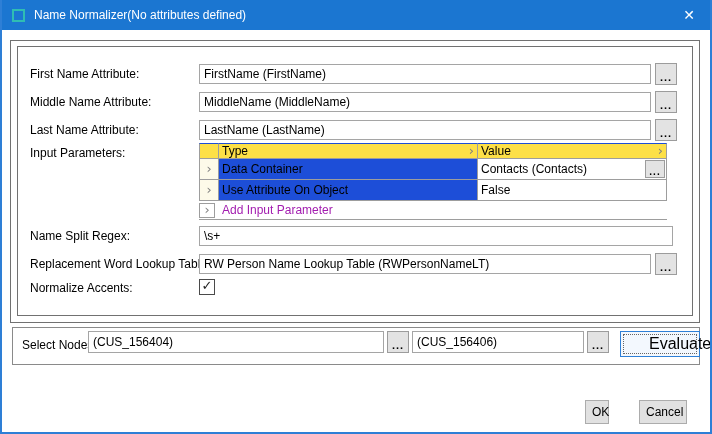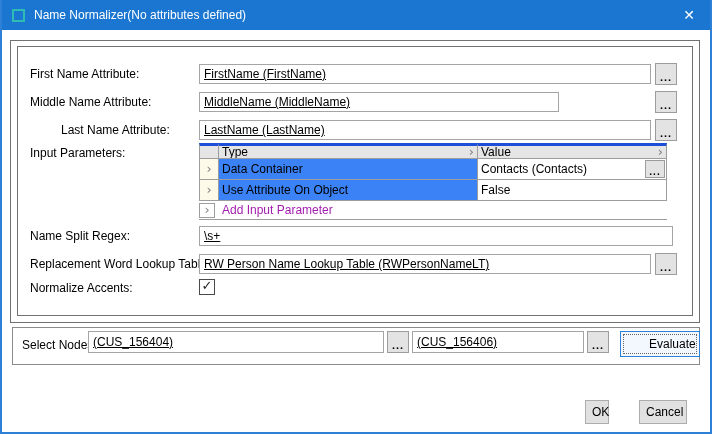--- a/index.html
+++ b/index.html
@@ -14,49 +14,49 @@
   .titlebar{position:absolute;left:0;top:0;width:712px;height:30px;background:#1b76d1;display:flex;align-items:center;z-index:40;}
   .app-icon{width:13px;height:13px;border:2px solid #2fbdb3;margin-left:12px;box-sizing:border-box;background:transparent;}
   .title-text{color:#fff;margin-left:9px;font-size:12px;}
   .close-btn{position:absolute;right:0;top:0;width:46px;height:30px;display:flex;align-items:center;justify-content:center;color:#fff;font-size:14px;cursor:pointer;}
 
   
   .outer-panel{position:absolute;left:10px;top:40px;width:690px;height:283px;border:1px solid #717171;box-sizing:border-box;}
   .inner-panel{position:absolute;left:17px;top:46px;width:676px;height:270px;border:1px solid #717171;box-sizing:border-box;}
 
   .lbl{position:absolute;left:30px;white-space:nowrap;}
-  .field{position:absolute;height:20px;border:1px solid #a5a5a5;background:#fff;box-sizing:border-box;font-family:"Liberation Sans",sans-serif;font-size:12px;padding:0 4px;margin:0;outline:none;text-decoration:underline;}
+  .field{position:absolute;height:20px;border:1px solid #a5a5a5;background:#fff;box-sizing:border-box;font-family:"Liberation Sans",sans-serif;font-size:12px;padding:0 4px;margin:0;outline:none;}
   .browse{position:absolute;width:22px;height:22px;background:#e3e3e3;border:1px solid #9c9c9c;box-sizing:border-box;display:flex;align-items:flex-end;justify-content:center;font-weight:bold;font-size:11px;line-height:13px;letter-spacing:1px;cursor:pointer;padding:0;}
 
   
   .ip-table{position:absolute;left:199px;top:143px;width:468px;}
   .ip-row{display:flex;box-sizing:border-box;}
   .ip-cell{box-sizing:border-box;border-right:1px solid #9d9d9d;border-bottom:1px solid #9d9d9d;display:flex;align-items:center;padding:0 3px;overflow:hidden;white-space:nowrap;}
-  .ip-head .ip-cell{border-top:3px solid #1d4ed8;background:#e5e5e5;justify-content:space-between;}
+  .ip-head .ip-cell{border-top:1px solid #1d4ed8;background:#fde047;justify-content:space-between;}
   .ip-cell.c0{width:20px;justify-content:center;border-left:1px solid #9d9d9d;padding:0;}
   .ip-cell.c1{width:259px;}
   .ip-cell.c2{width:189px;position:relative;}
   .ip-head{height:16px;}
   .ip-data{height:21px;}
   .chev{color:#7f7f7f;font-size:13px;line-height:10px;font-family:"DejaVu Sans",sans-serif;}
-  .cell-yellow{background:#3b82f6;}
+  .cell-yellow{background:#1d4ed8;}
   .cell-cream{background:#fdfae9;}
   .cell-browse{position:absolute;right:1px;top:1px;width:20px;height:18px;background:#e3e3e3;border:1px solid #9c9c9c;box-sizing:border-box;display:flex;align-items:flex-end;justify-content:center;font-weight:bold;font-size:10px;line-height:11px;letter-spacing:1px;cursor:pointer;}
   .ip-add{height:18px;display:flex;align-items:center;border-bottom:1px solid #9d9d9d;}
   .add-box{width:16px;height:15px;border:1px solid #9d9d9d;box-sizing:border-box;display:flex;align-items:center;justify-content:center;margin-right:7px;}
   .add-link{color:#a21caf;cursor:pointer;}
 
   
   .checkbox{position:absolute;left:199px;top:279px;width:16px;height:16px;border:1px solid #4a4a4a;background:#fff;box-sizing:border-box;display:flex;align-items:center;justify-content:center;cursor:pointer;}
   .check-glyph{font-size:13px;line-height:12px;color:#222;margin-top:-2px;}
 
   
   .sn-panel{position:absolute;left:12px;top:327px;width:688px;height:38px;border:1px solid #8a8a8a;box-sizing:border-box;}
   .sn-label{position:absolute;left:22px;top:338px;}
-  .evaluate-btn{position:absolute;left:620px;top:331px;width:80px;height:26px;background:#f3f8fe;border:1px solid #2e7fd6;box-sizing:border-box;font-family:"Liberation Sans",sans-serif;font-size:12px;outline:1px dotted #666;outline-offset:-4px;cursor:pointer;padding-left:28px;}
+  .evaluate-btn{position:absolute;left:620px;top:331px;width:80px;height:26px;background:#f3f8fe;border:1px solid #2e7fd6;box-sizing:border-box;font-family:"Liberation Sans",sans-serif;font-size:16px;outline:1px dotted #666;outline-offset:-4px;cursor:pointer;padding-left:28px;}
 
   
   .btn{position:absolute;height:24px;background:#e1e1e1;border:1px solid #acacac;box-sizing:border-box;font-family:"Liberation Sans",sans-serif;font-size:12px;cursor:pointer;}
   .ok-btn{left:585px;top:400px;width:24px;}
   .cancel-btn{left:639px;top:400px;width:48px;}
 </style>
 </head>
 <body>
 
 <div class="win">
@@ -70,24 +70,24 @@
   </div>
 
   <div class="outer-panel"></div>
   <div class="inner-panel"></div>
 
   <div class="lbl" style="top:67px;">First Name Attribute:</div>
   <input class="field" style="left: 199px; top: 64px; width: 452px;" value="FirstName (FirstName)">
   <button class="browse" style="left:655px;top:63px;">...</button>
 
   <div class="lbl" style="top:95px;">Middle Name Attribute:</div>
-  <input class="field" style="left: 199px; top: 92px; width: 360px;" value="MiddleName (MiddleName)">
+  <input class="field" style="left: 199px; top: 92px; width: 452px;" value="MiddleName (MiddleName)">
   <button class="browse" style="left:655px;top:91px;">...</button>
 
-  <div class="lbl" style="top:123px;margin-left:31px;">Last Name Attribute:</div>
+  <div class="lbl" style="top:123px;">Last Name Attribute:</div>
   <input class="field" style="left: 199px; top: 120px; width: 452px;" value="LastName (LastName)">
   <button class="browse" style="left:655px;top:119px;">...</button>
 
   <div class="lbl" style="top:146px;">Input Parameters:</div>
   <div class="ip-table">
     <div class="ip-row ip-head">
       <div class="ip-cell c0"></div>
       <div class="ip-cell c1">
         <span>Type</span>
         <span class="chev">›</span>

